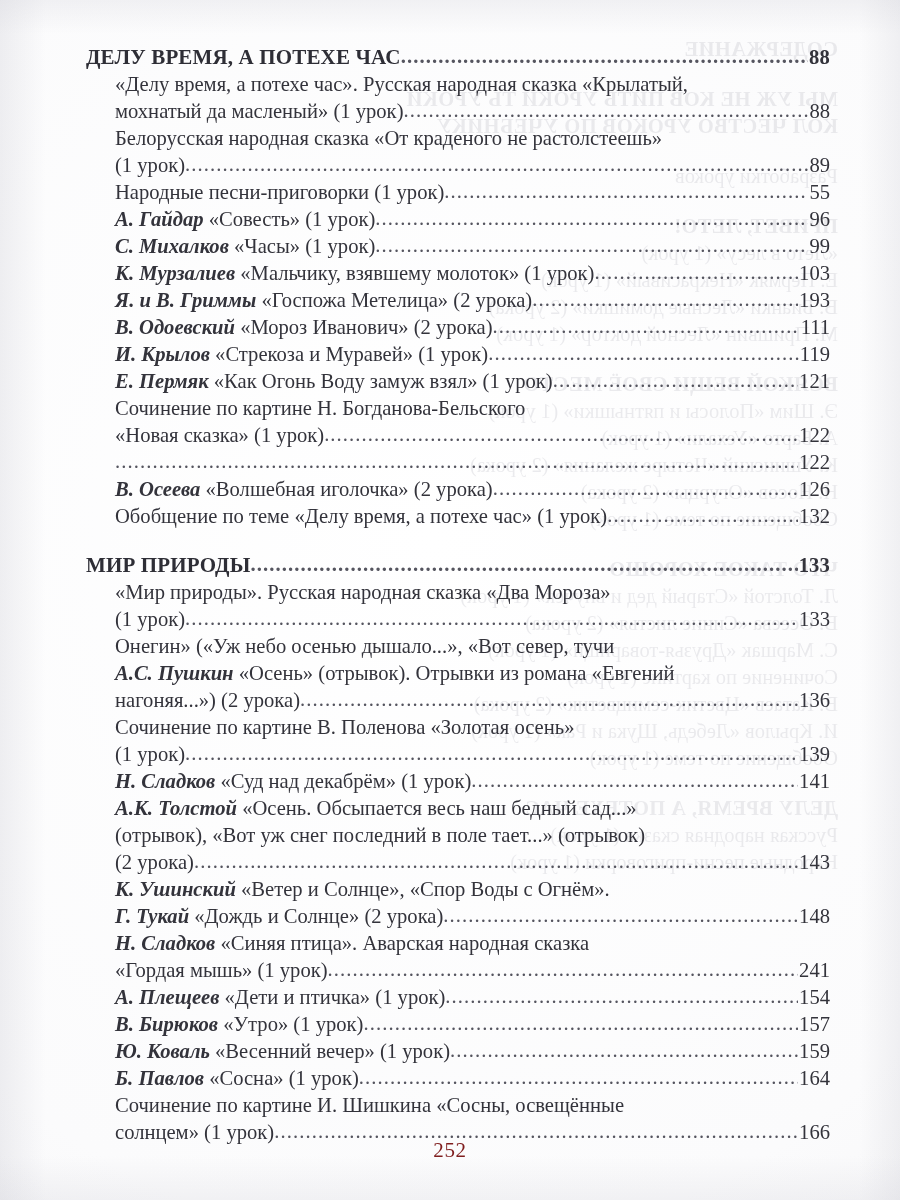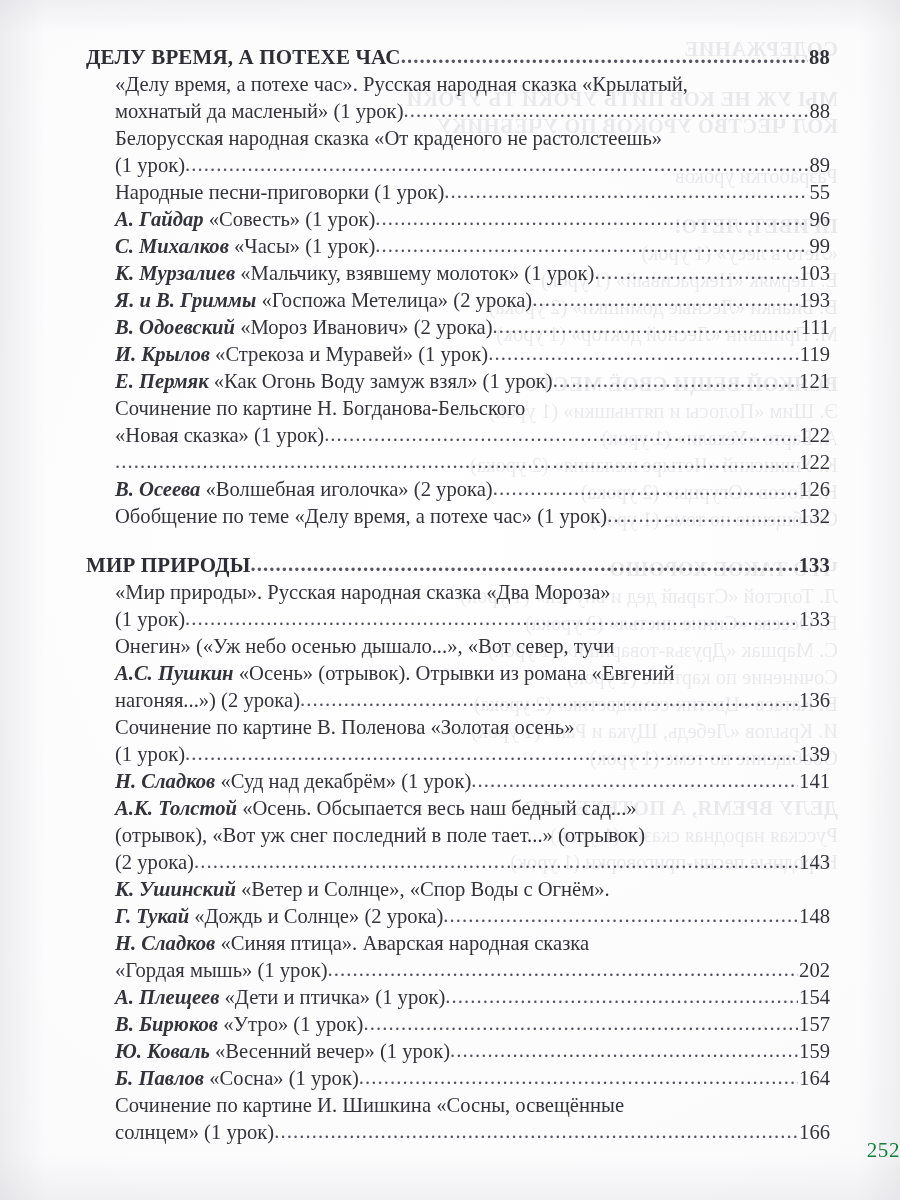--- a/index.html
+++ b/index.html
@@ -136,23 +136,23 @@
     color: #33333b;
     text-align: right;
   }
 
   
   .folio {
     position: absolute;
     left: 0;
     right: 0;
     top: 1138px;
-    text-align: right;
+    text-align: center;
     font-size: 21px;
-    color: #15803d;
+    color: #7f1d1d;
     letter-spacing: .6px;
   }
 </style>
 </head>
 <body>
 
 <div class="paper"></div>
 
 <div class="bleed">
   <div class="bcol" id="bleed-col">
@@ -340,21 +340,21 @@
           <span class="txt"><span class="au">Г. Тукай </span><span class="">«Дождь и Солнце» (2 урока)</span></span>
           <span class="leader"></span>
           <span class="pg">148</span>
         </div>
         <div class="row entry-row noleader">
           <span class="txt"><span class="au">Н. Сладков </span><span class="">«Синяя птица». Аварская народная сказка</span></span>
         </div>
         <div class="row entry-row cont">
           <span class="txt"><span class="">«Гордая мышь» (1 урок)</span></span>
           <span class="leader"></span>
-          <span class="pg">202</span>
+          <span class="pg">241</span>
         </div>
         <div class="row entry-row">
           <span class="txt"><span class="au">А. Плещеев </span><span class="">«Дети и птичка» (1 урок)</span></span>
           <span class="leader"></span>
           <span class="pg">154</span>
         </div>
         <div class="row entry-row">
           <span class="txt"><span class="au">В. Бирюков </span><span class="">«Утро» (1 урок)</span></span>
           <span class="leader"></span>
           <span class="pg">157</span>

